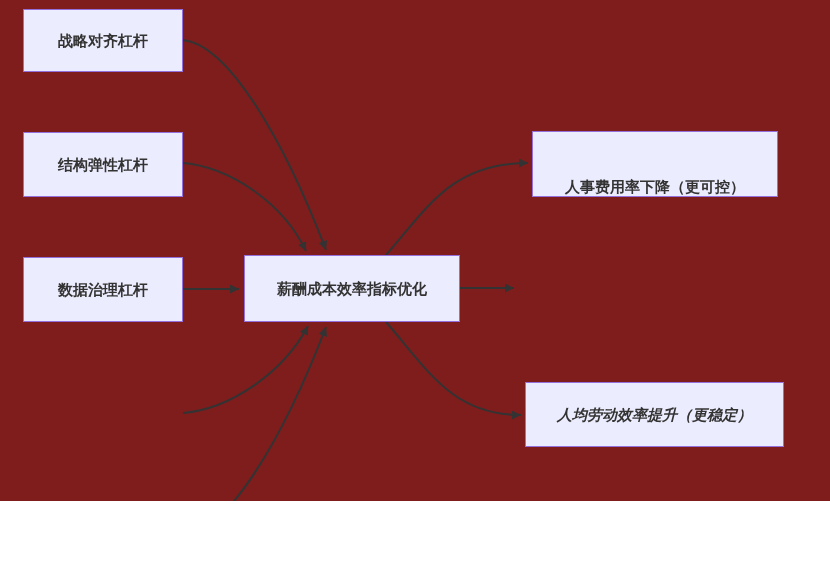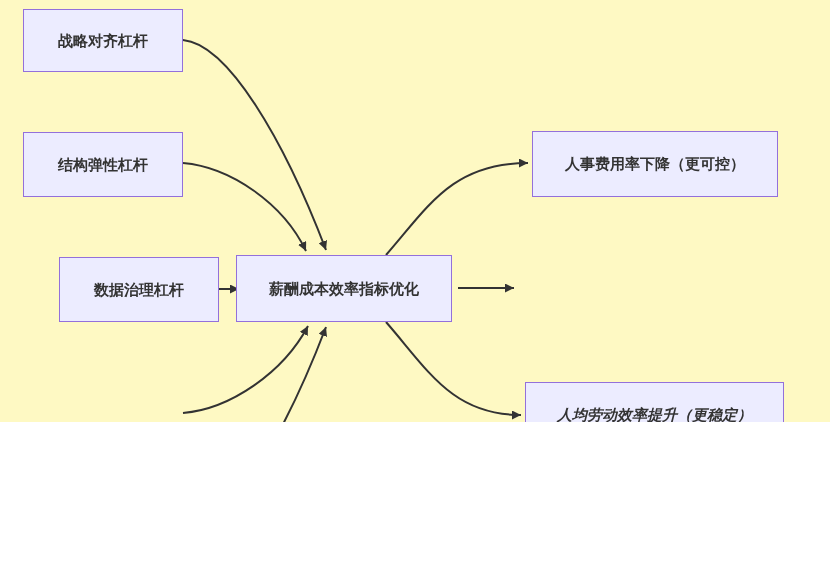--- a/index.html
+++ b/index.html
@@ -2,22 +2,22 @@
 <html><head>
 <meta charset="utf-8">
 <style>
   * { margin: 0; padding: 0; box-sizing: border-box; }
   html, body { background: #ffffff; }
   body { font-family: "Liberation Sans", "DejaVu Sans", sans-serif; }
 
   .canvas {
     position: relative;
     width: 830px;
-    height: 422px;
-    background: #fef9c3;
+    height: 501px;
+    background: #7f1d1d;
     overflow: hidden;
   }
 
   .edges-layer {
     position: absolute;
     left: 0; top: 0;
     width: 830px; height: 586px;
     pointer-events: none;
   }
 
@@ -32,29 +32,29 @@
     font-weight: bold;
     font-size: 15px;
     text-align: center;
     line-height: 1.3;
     white-space: nowrap;
   }
 
   
   .node.lever-0 { left: 23px;  top: 9px;   width: 160px; height: 63px; }
   .node.lever-1 { left: 23px;  top: 132px; width: 160px; height: 65px; }
-  .node.lever-2 { left: 23px;  top: 257px; width: 160px; height: 65px; margin-left: 36px; }
+  .node.lever-2 { left: 23px;  top: 257px; width: 160px; height: 65px; }
   .node.lever-3 { left: 23px;  top: 382px; width: 160px; height: 65px; }
   .node.lever-4 { left: 23px;  top: 505px; width: 160px; height: 65px; }
 
   
-  .node.center  { left: 236px; top: 255px; width: 216px; height: 67px; }
+  .node.center  { left: 244px; top: 255px; width: 216px; height: 67px; }
 
   
-  .node.outcome-0 { left: 532px; top: 131px; width: 246px; height: 66px; }
+  .node.outcome-0 { left: 532px; top: 131px; width: 246px; height: 66px; align-items: flex-end; }
   .node.outcome-1 { left: 518px; top: 257px; width: 274px; height: 65px; }
   .node.outcome-2 { left: 525px; top: 382px; width: 259px; height: 65px; font-style: italic; }
 </style>
 </head>
 <body>
 
 <div class="canvas">
 
   <svg class="edges-layer" width="830" height="586" viewBox="0 0 830 586" xmlns="http://www.w3.org/2000/svg">
     <defs>

